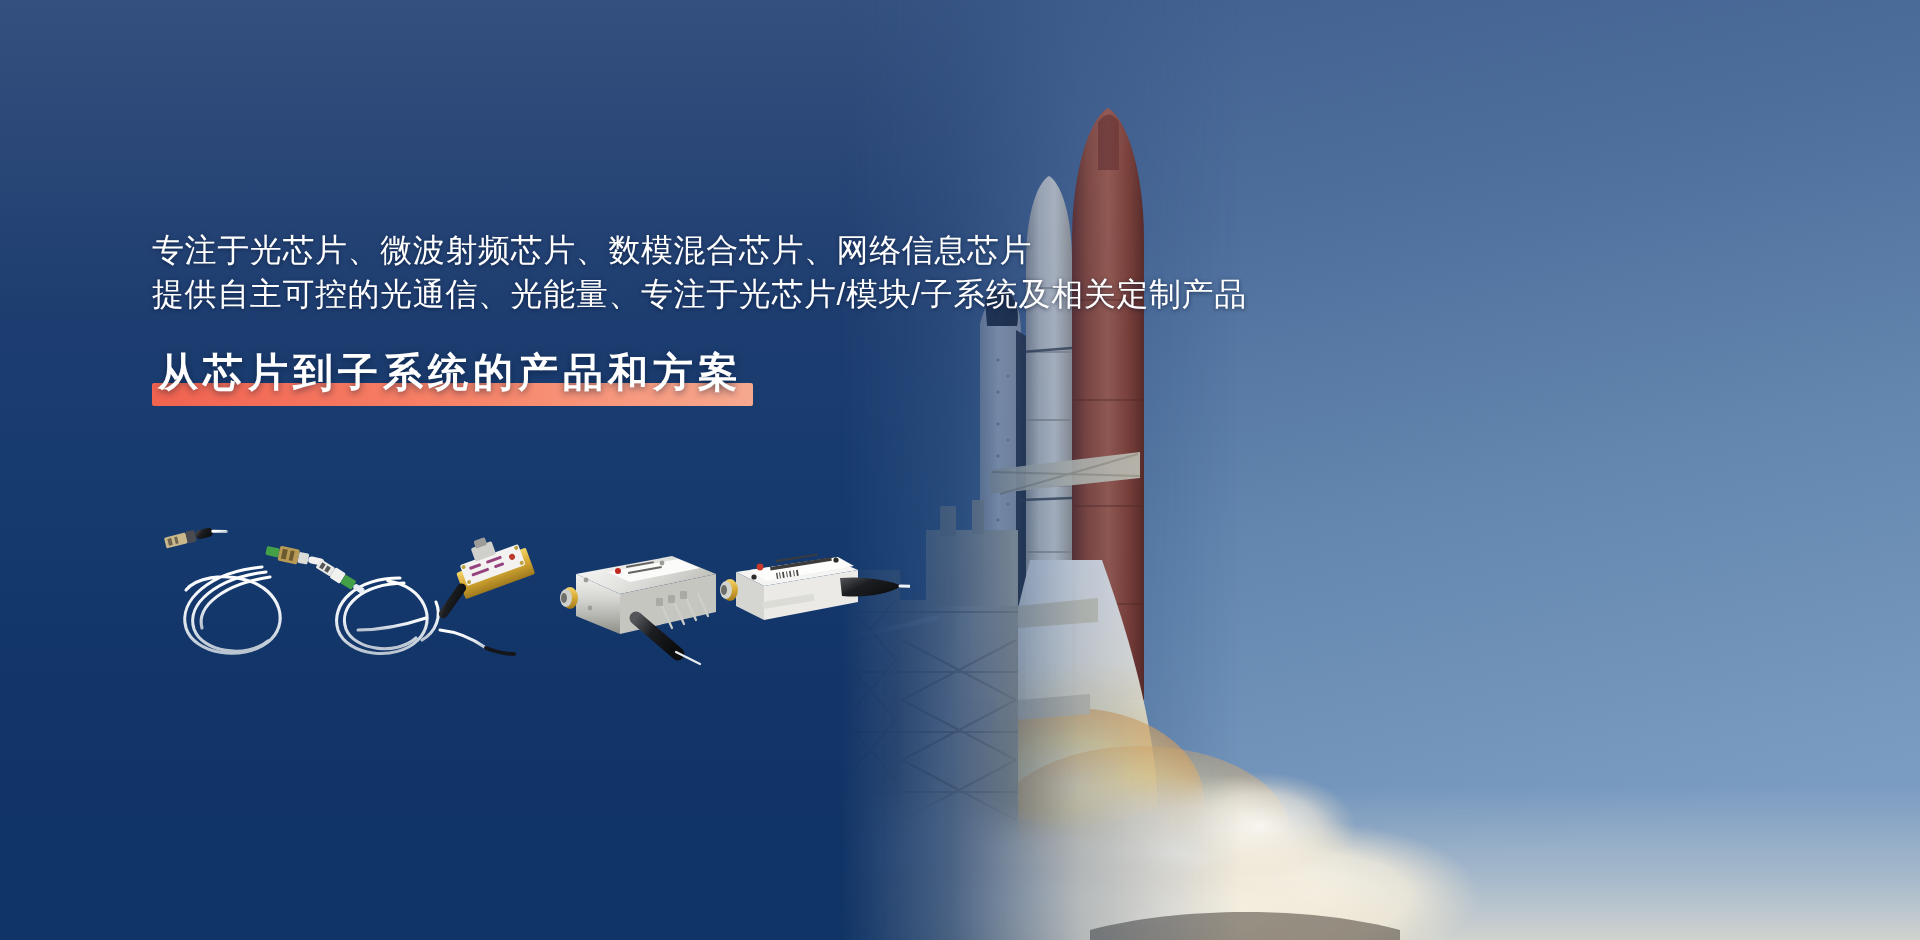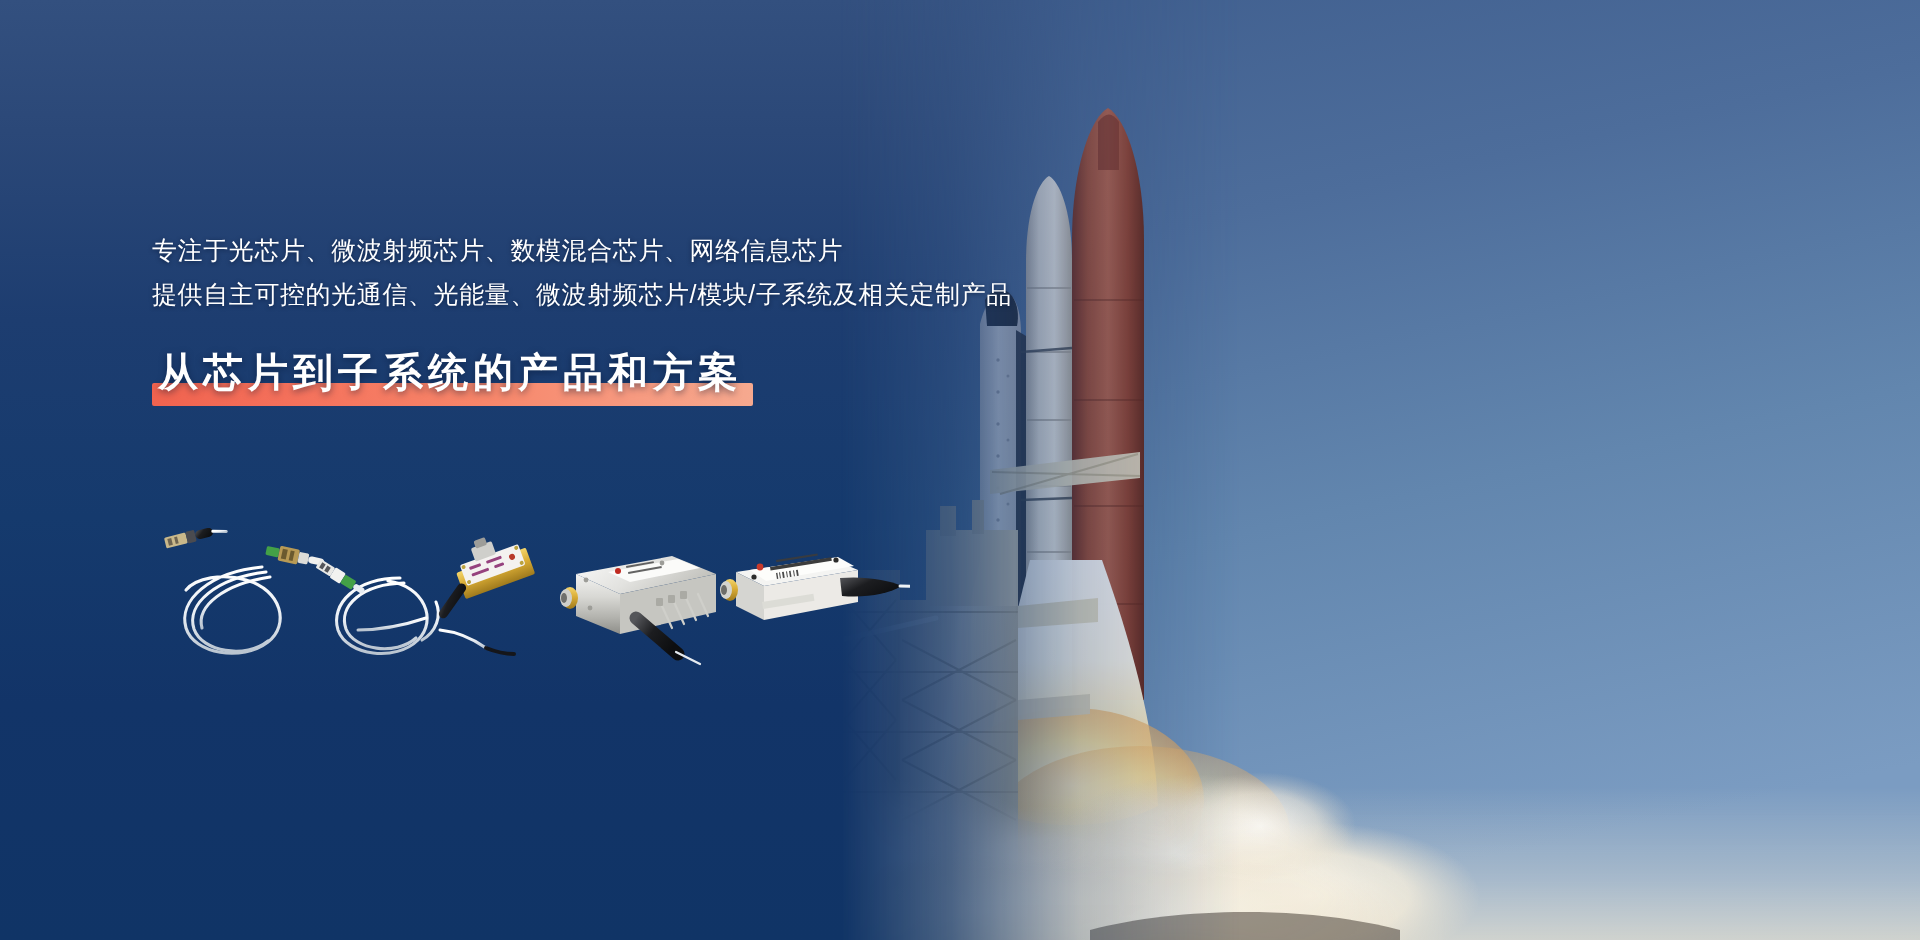--- a/index.html
+++ b/index.html
@@ -26,21 +26,21 @@
   }
   #photo svg{ display:block; width:1080px; height:940px; }
 
   
   .copy{
     position:absolute; left:152px; top:228px;
     width:1000px;
   }
   .sub-line{
     color:#ffffff;
-    font-size:25px;
+    font-size:32px;
     line-height:44px;
     letter-spacing:.6px;
     font-weight:400;
     text-shadow:0 1px 4px rgba(4,18,46,.65);
     white-space:nowrap;
   }
   .headline-wrap{
     position:relative;
     display:inline-block;
     margin-top:22px;
@@ -228,21 +228,21 @@
 
         <path d="M250 930 C340 906 470 906 560 930 L560 940 L250 940 Z" fill="#4a4138" opacity=".55"></path>
       </g>
 
       <path d="M0 640 L96 618" stroke="#f3f0e4" stroke-width="5" stroke-linecap="round" opacity=".85"></path>
     </svg>
   </div>
 
   <div class="copy">
     <div class="sub-line">专注于光芯片、微波射频芯片、数模混合芯片、网络信息芯片</div>
-    <div class="sub-line">提供自主可控的光通信、光能量、微波射频芯片/模块/子系统及相关定制产品</div>
+    <div class="sub-line">提供自主可控的光通信、光能量、专注于光芯片/模块/子系统及相关定制产品</div>
 
     <div class="headline-wrap">
       <div class="headline-bar"></div>
       <div class="headline">从芯片到子系统的产品和方案</div>
     </div>
   </div>
 
   <div id="products">
     <svg viewBox="0 0 760 140" xmlns="http://www.w3.org/2000/svg">
       <defs>

